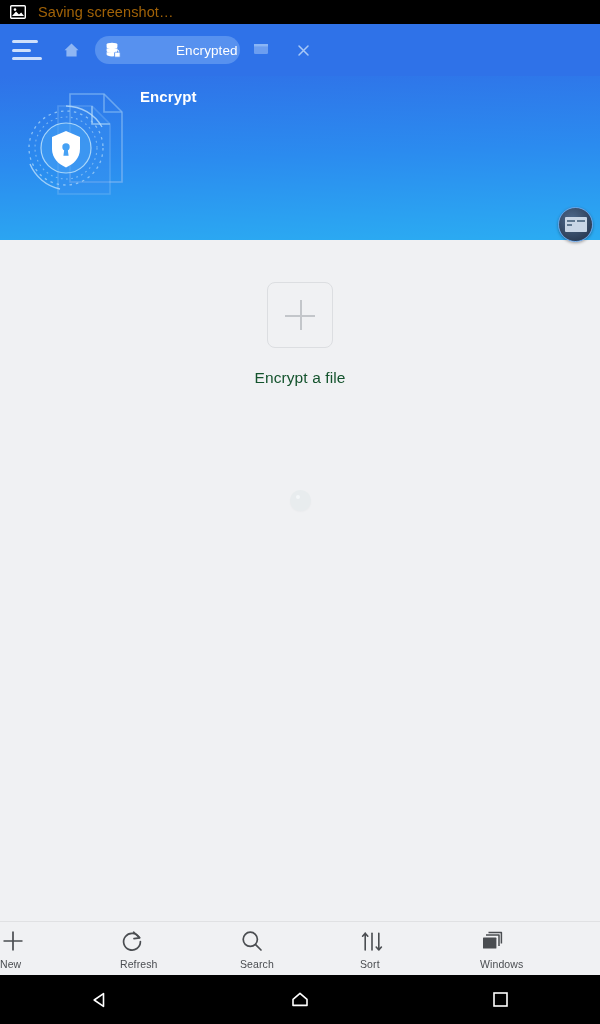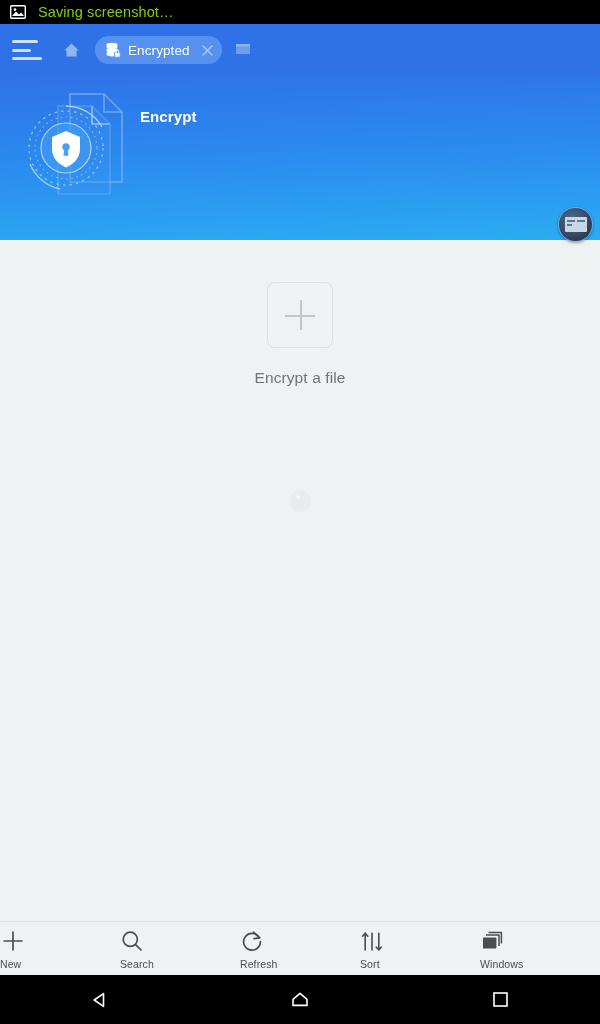--- a/index.html
+++ b/index.html
@@ -15,21 +15,21 @@
   .statusbar {
     position: absolute; top: 0; left: 0;
     width: 600px; height: 24px;
     background: #000;
     display: flex; align-items: center;
     padding-left: 10px;
   }
   .statusbar .si-icon { width: 16px; height: 14px; position: relative; flex: 0 0 auto; }
   .statusbar .si-icon svg { display: block; }
   .statusbar .si-text {
-    color: #84cc16; font-size: 14.5px; margin-left: 12px;
+    color: #a16207; font-size: 14.5px; margin-left: 12px;
     letter-spacing: .1px; line-height: 1;
   }
 
   
   .toolbar {
     position: absolute; top: 24px; left: 0;
     width: 600px; height: 52px;
     background: #2f72e8;
     display: flex; align-items: center;
   }
@@ -45,41 +45,42 @@
 
   .home-btn { margin-left: 17px; width: 20px; height: 20px; display: flex; align-items: center; justify-content: center; }
 
   .tab-pill {
     margin-left: 14px; height: 28px;
     background: #5791ef;
     border-radius: 14px;
     display: flex; align-items: center;
     padding: 0 6px 0 10px;
     max-width: 145px;
+    gap: 48px;
   }
   .tab-pill .tab-ico { width: 16px; height: 16px; flex: 0 0 auto; }
   .tab-pill .tab-label {
     color: #fff; font-size: 13.5px; margin-left: 7px;
     white-space: nowrap; letter-spacing: .1px;
   }
   .tab-pill .tab-close {
     margin-left: 9px; width: 17px; height: 17px; flex: 0 0 auto;
     display: flex; align-items: center; justify-content: center;
   }
   .newtab-btn { margin-left: 13px; width: 17px; height: 17px; }
 
   
   .banner {
     position: absolute; top: 76px; left: 0;
     width: 600px; height: 164px;
     background: linear-gradient(178deg, #2f72e8 0%, #2b8bef 48%, #2bacf2 100%);
     overflow: hidden;
   }
   .banner-art { position: absolute; left: 22px; top: 10px; width: 120px; height: 120px; }
-  .banner-text { position: absolute; left: 140px; top: 32px; width: 445px; }
+  .banner-text { position: absolute; left: 140px; top: 12px; width: 445px; }
   .banner-title {
     color: #ffffff; font-size: 15px; font-weight: bold;
     letter-spacing: .1px; margin-bottom: 5px;
   }
   .banner-desc {
     color: #d8e8fb; font-size: 14px; line-height: 19px; letter-spacing: .05px;
   }
 
   .floating-widget {
     position: absolute; left: 558px; top: 207px;
@@ -116,21 +117,21 @@
     border: 1.5px solid #dcdee1; border-radius: 8px;
     background: #f0f1f3;
     position: relative;
   }
   .add-box .plus-h, .add-box .plus-v {
     position: absolute; background: #c3c6ca;
   }
   .add-box .plus-h { left: 17px; top: 32px; width: 30px; height: 1.6px; }
   .add-box .plus-v { top: 17px; left: 32px; height: 30px; width: 1.6px; }
   .empty-label {
-    margin-top: 21px; color: #737373; font-size: 15.5px; letter-spacing: .1px;
+    margin-top: 21px; color: #14532d; font-size: 15.5px; letter-spacing: .1px;
   }
   .ghost-spinner {
     position: absolute; left: 290px; top: 250px;
     width: 21px; height: 21px; border-radius: 50%;
     background: #e8ecee;
     box-shadow: 0 1px 2px rgba(0,0,0,.03);
   }
   .ghost-spinner::after {
     content: ""; position: absolute; left: 6px; top: 5px;
     width: 4px; height: 4px; border-radius: 50%; background: #f4f7f8;
@@ -278,35 +279,35 @@
         <svg width="26" height="26" viewBox="0 0 26 26">
           <path d="M13 3.5 V22.5 M3.5 13 H22.5" stroke="#4a4d51" stroke-width="1.7"></path>
         </svg>
       </span>
       <span class="bb-label">New</span>
     </div>
 
     <div class="bb-item">
       <span class="bb-ico">
         <svg width="24" height="24" viewBox="0 0 24 24">
+          <path d="M19.2 8.4 A8.4 8.4 0 1 0 20.4 12.6" fill="none" stroke="#4a4d51" stroke-width="1.7" stroke-linecap="round"></path>
+          <path d="M13.6 3.2 L19.8 8.8 L14 9.6" fill="none" stroke="#4a4d51" stroke-width="1.7" stroke-linecap="round" stroke-linejoin="round"></path>
+        </svg>
+      </span>
+      <span class="bb-label">Refresh</span>
+    </div>
+
+    <div class="bb-item">
+      <span class="bb-ico">
+        <svg width="24" height="24" viewBox="0 0 24 24">
           <circle cx="10.3" cy="10.3" r="7.1" fill="none" stroke="#4a4d51" stroke-width="1.7"></circle>
           <path d="M15.6 15.6 L21 21" stroke="#4a4d51" stroke-width="1.7" stroke-linecap="round"></path>
         </svg>
       </span>
       <span class="bb-label">Search</span>
-    </div>
-
-    <div class="bb-item">
-      <span class="bb-ico">
-        <svg width="24" height="24" viewBox="0 0 24 24">
-          <path d="M19.2 8.4 A8.4 8.4 0 1 0 20.4 12.6" fill="none" stroke="#4a4d51" stroke-width="1.7" stroke-linecap="round"></path>
-          <path d="M13.6 3.2 L19.8 8.8 L14 9.6" fill="none" stroke="#4a4d51" stroke-width="1.7" stroke-linecap="round" stroke-linejoin="round"></path>
-        </svg>
-      </span>
-      <span class="bb-label">Refresh</span>
     </div>
 
     <div class="bb-item">
       <span class="bb-ico">
         <svg width="24" height="24" viewBox="0 0 24 24">
           <path d="M5.2 21 V4.2 M5.2 4.2 L2.6 7.2 M5.2 4.2 L7.8 7.2" fill="none" stroke="#4a4d51" stroke-width="1.6" stroke-linecap="round" stroke-linejoin="round"></path>
           <path d="M12 21 V4.2" fill="none" stroke="#4a4d51" stroke-width="1.6" stroke-linecap="round"></path>
           <path d="M18.8 4.2 V21 M18.8 21 L16.2 18 M18.8 21 L21.4 18" fill="none" stroke="#4a4d51" stroke-width="1.6" stroke-linecap="round" stroke-linejoin="round"></path>
         </svg>
       </span>

